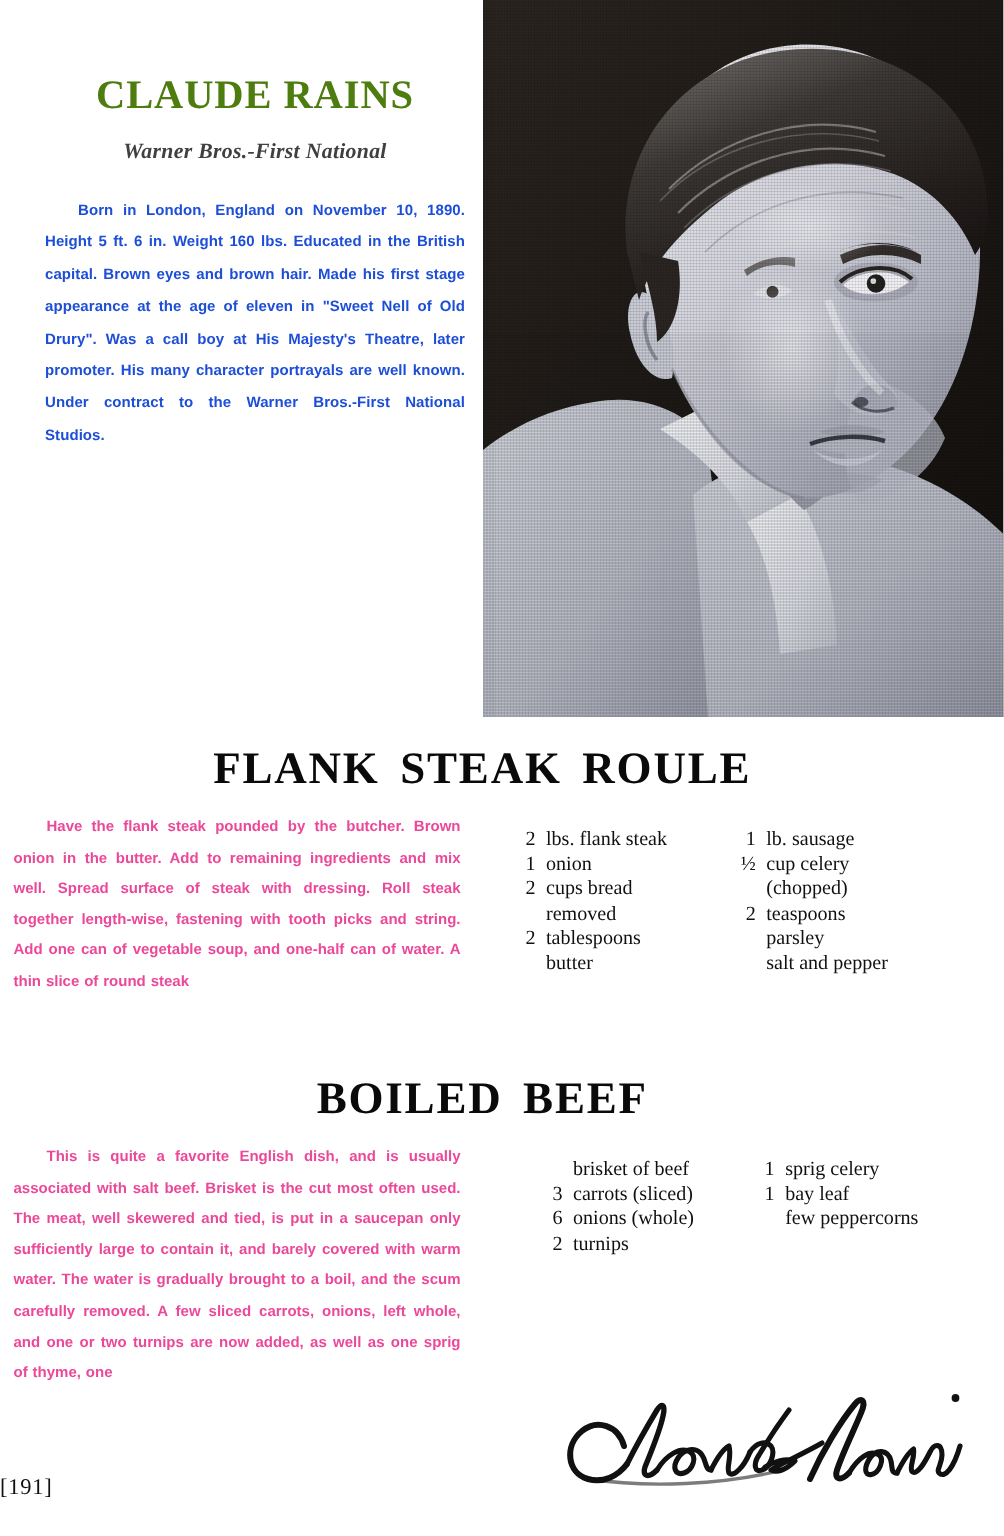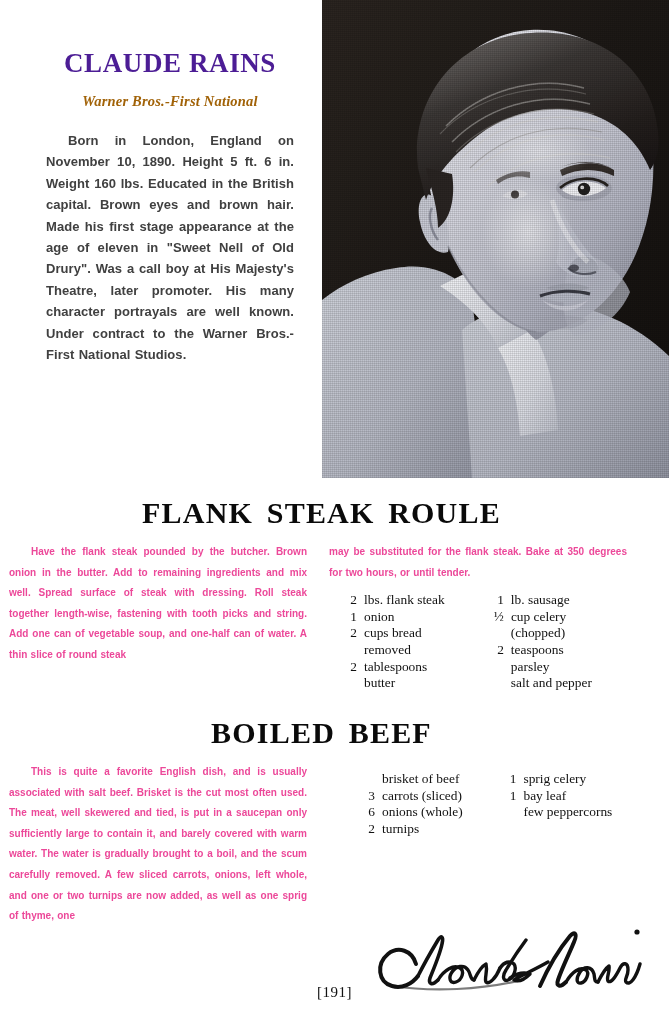--- a/index.html
+++ b/index.html
@@ -38,42 +38,42 @@
     left: 30px; top: 48px;
     width: 280px;
   }
   .star-name {
     font-family: "Liberation Serif", serif;
     font-weight: bold;
     font-size: 27px;
     letter-spacing: 0.6px;
     text-align: center;
     margin: 0 0 14px 0;
-    color: #4c1d95;
+    color: #4d7c0f;
   }
   .studio {
     font-family: "Liberation Serif", serif;
     font-style: italic;
     font-weight: bold;
     font-size: 14.5px;
     text-align: center;
     margin: 0 0 20px 0;
     letter-spacing: 0.2px;
-    color: #a16207;
+    color: #404040;
   }
   .bio-text {
     font-family: "Liberation Sans", sans-serif;
     font-weight: bold;
-    font-size: 13px;
+    font-size: 10px;
     line-height: 21.4px;
     text-align: justify;
     text-indent: 22px;
-    margin: 16px;
+    margin: 0;
     letter-spacing: 0.05px;
-    color: #404040;
+    color: #1d4ed8;
     word-spacing: 0.6px;
   }
 
   
   .recipe {
     position: absolute;
     left: 9px;
     width: 625px;
   }
   #recipe-flank { top: 496px; }
@@ -143,21 +143,21 @@
     left: 372px; top: 920px;
     width: 270px; height: 80px;
   }
   .signature svg { display: block; width: 100%; height: 100%; }
 
   
   .page-number {
     position: absolute;
     left: 0; top: 984px;
     width: 669px;
-    text-align: center;
+    text-align: left;
     font-family: "Liberation Serif", serif;
     font-size: 15px;
     color: #111;
     letter-spacing: 0.5px;
   }
 </style>
 </head>
 <body>
 
 <div class="portrait">
@@ -289,21 +289,20 @@
   <p class="bio-text">Born in London, England on November 10, 1890. Height 5 ft. 6 in. Weight 160 lbs. Educated in the British capital. Brown eyes and brown hair. Made his first stage appearance at the age of eleven in "Sweet Nell of Old Drury". Was a call boy at His Majesty's Theatre, later promoter. His many character portrayals are well known. Under contract to the Warner Bros.-First National Studios.</p>
 </div>
 
 <div class="recipe" id="recipe-flank">
   <h2 class="recipe-title">FLANK STEAK ROULE</h2>
   <div class="recipe-cols">
     <div class="col">
       <p class="method indent">Have the flank steak pounded by the butcher. Brown onion in the butter. Add to remaining ingredients and mix well. Spread surface of steak with dressing. Roll steak together length-wise, fastening with tooth picks and string. Add one can of vegetable soup, and one-half can of water. A thin slice of round steak</p>
     </div>
     <div class="col">
-      <p class="method">may be substituted for the flank steak. Bake at 350 degrees for two hours, or until tender.</p>
       <div class="ingredients" id="ing-flank">
         <div class="ing-col">
           <div class="ing-row">
             <span class="ing-qty">2</span>
             <span class="ing-name">lbs. flank steak</span>
           </div>
           <div class="ing-row">
             <span class="ing-qty">1</span>
             <span class="ing-name">onion</span>
           </div>

